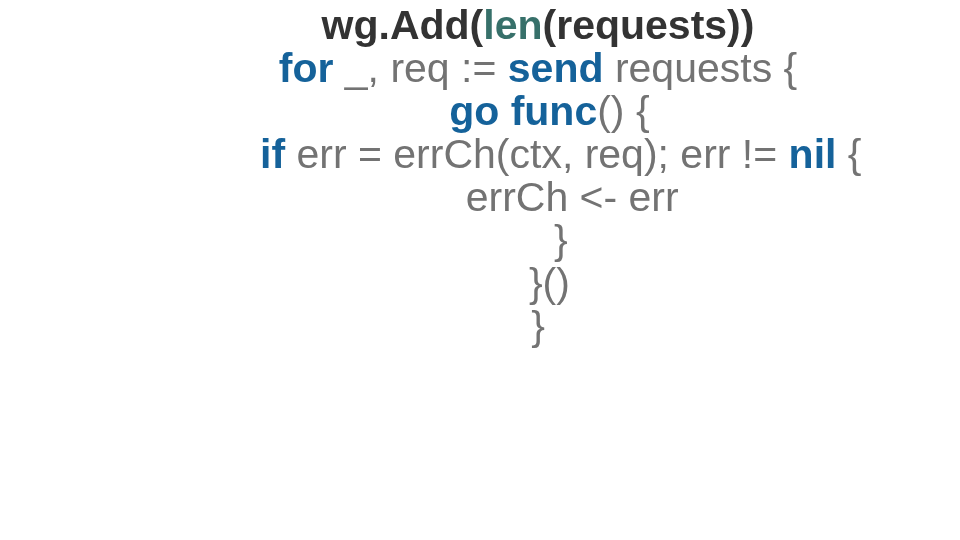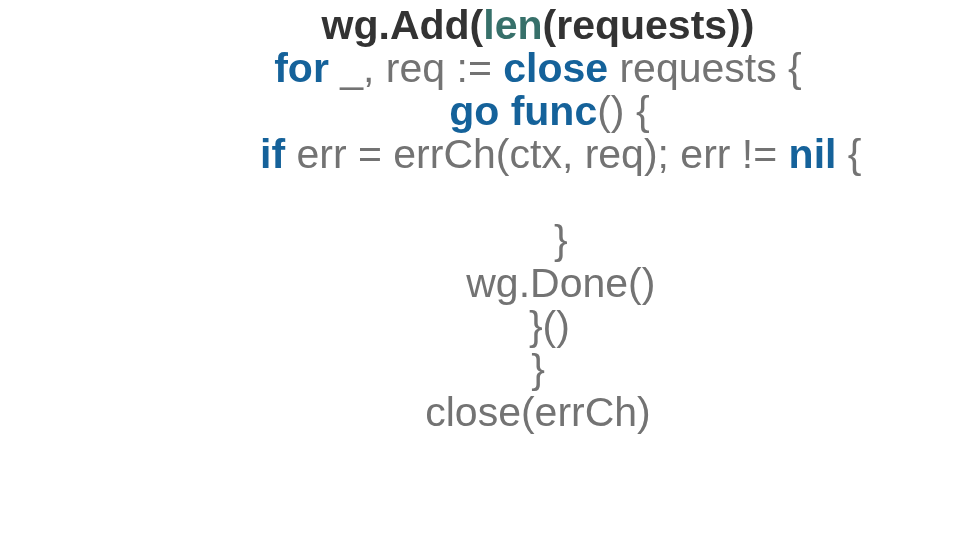--- a/index.html
+++ b/index.html
@@ -35,22 +35,20 @@
   .tok-plain   { color: #737373; font-weight: 400; }
   .tok-plain-b { color: #333333; font-weight: 700; }
   .tok-kw      { color: #15629a; font-weight: 700; margin-top: 29px; }
   .tok-builtin { color: #37706a; font-weight: 700; }
 </style>
 </head>
 <body>
 
 <div id="code-block">
     <div class="code-line"><span class="tok tok-plain-b">wg.Add(</span><span class="tok tok-builtin">len</span><span class="tok tok-plain-b">(requests))</span></div>
-    <div class="code-line"><span class="tok tok-kw">for</span><span class="tok tok-plain"> _, req := </span><span class="tok tok-kw">close</span><span class="tok tok-plain"> requests {</span></div>
+    <div class="code-line"><span class="tok tok-kw">for</span><span class="tok tok-plain"> _, req := </span><span class="tok tok-kw">send</span><span class="tok tok-plain"> requests {</span></div>
     <div class="code-line"><span class="tok tok-plain">  </span><span class="tok tok-kw">go</span><span class="tok tok-plain"> </span><span class="tok tok-kw">func</span><span class="tok tok-plain">() {</span></div>
     <div class="code-line"><span class="tok tok-plain">    </span><span class="tok tok-kw">if</span><span class="tok tok-plain"> err = errCh(ctx, req); err != </span><span class="tok tok-kw">nil</span><span class="tok tok-plain"> {</span></div>
-    <div class="code-line"><span class="tok tok-plain">      </span></div>
+    <div class="code-line"><span class="tok tok-plain">      </span><span class="tok tok-plain">errCh &lt;- err</span></div>
     <div class="code-line"><span class="tok tok-plain">    </span><span class="tok tok-plain">}</span></div>
-    <div class="code-line"><span class="tok tok-plain">    </span><span class="tok tok-plain">wg.Done()</span></div>
     <div class="code-line"><span class="tok tok-plain">  </span><span class="tok tok-plain">}()</span></div>
     <div class="code-line"><span class="tok tok-plain">}</span></div>
-    <div class="code-line"><span class="tok tok-plain">close(errCh)</span></div>
   </div>
 
 </body></html>

